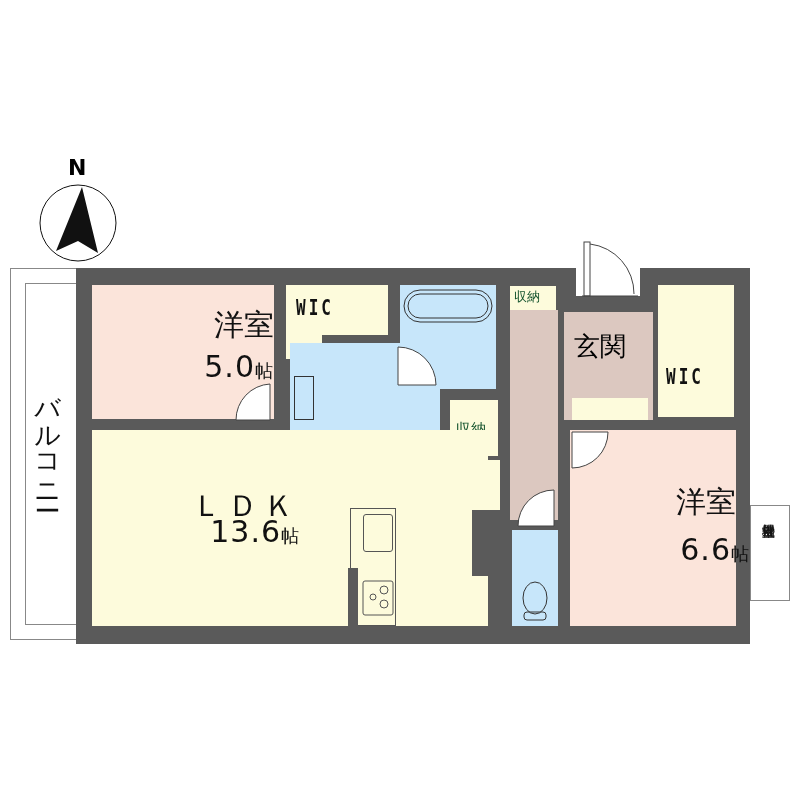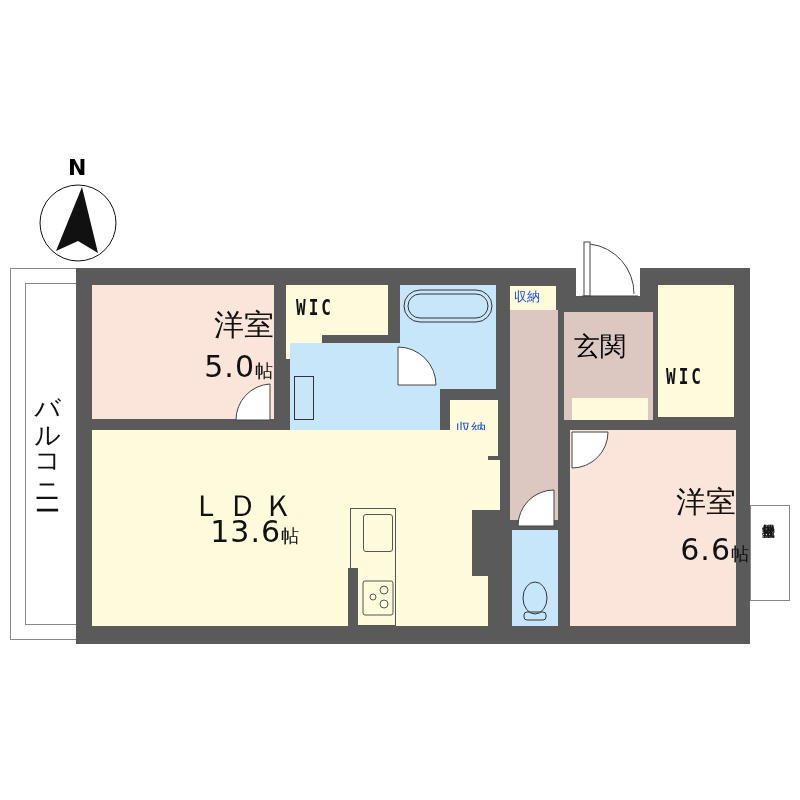--- a/index.html
+++ b/index.html
@@ -3,21 +3,21 @@
 <meta charset="utf-8">
 <style>
   html,body{margin:0;padding:0;background:#ffffff;}
   body{width:800px;height:800px;position:relative;overflow:hidden;font-family:"DejaVu Sans","Liberation Sans",sans-serif;}
   .abs{position:absolute;box-sizing:border-box;}
   .wall{background:#5a5a5a;}
   .room-label{position:absolute;text-align:right;color:#111;font-family:"DejaVu Sans",sans-serif;}
   .big{font-size:30px;line-height:36px;}
   .area{font-size:30px;line-height:36px;letter-spacing:1px;}
   .area small{font-size:18px;}
-  .small-label{font-size:14px;color:#1d4ed8;font-family:"DejaVu Sans",sans-serif;}
+  .small-label{font-size:14px;color:#14532d;font-family:"DejaVu Sans",sans-serif;}
   .wic{font-family:"DejaVu Sans Mono","Liberation Mono",monospace;font-weight:bold;font-size:16px;letter-spacing:3px;color:#111;transform:scaleY(1.3);display:inline-block;}
   svg{position:absolute;}
 </style>
 </head>
 <body>
 
 <div class="abs" style="left:38px;top:155px;width:80px;height:110px;">
   <div class="abs" style="left:30px;top:0;font-size:22px;font-weight:bold;font-family:'DejaVu Sans',sans-serif;">N</div>
   <svg width="80" height="80" style="left:0;top:28px;">
     <circle cx="40" cy="40" r="38" fill="#fff" stroke="#111" stroke-width="1"></circle>

